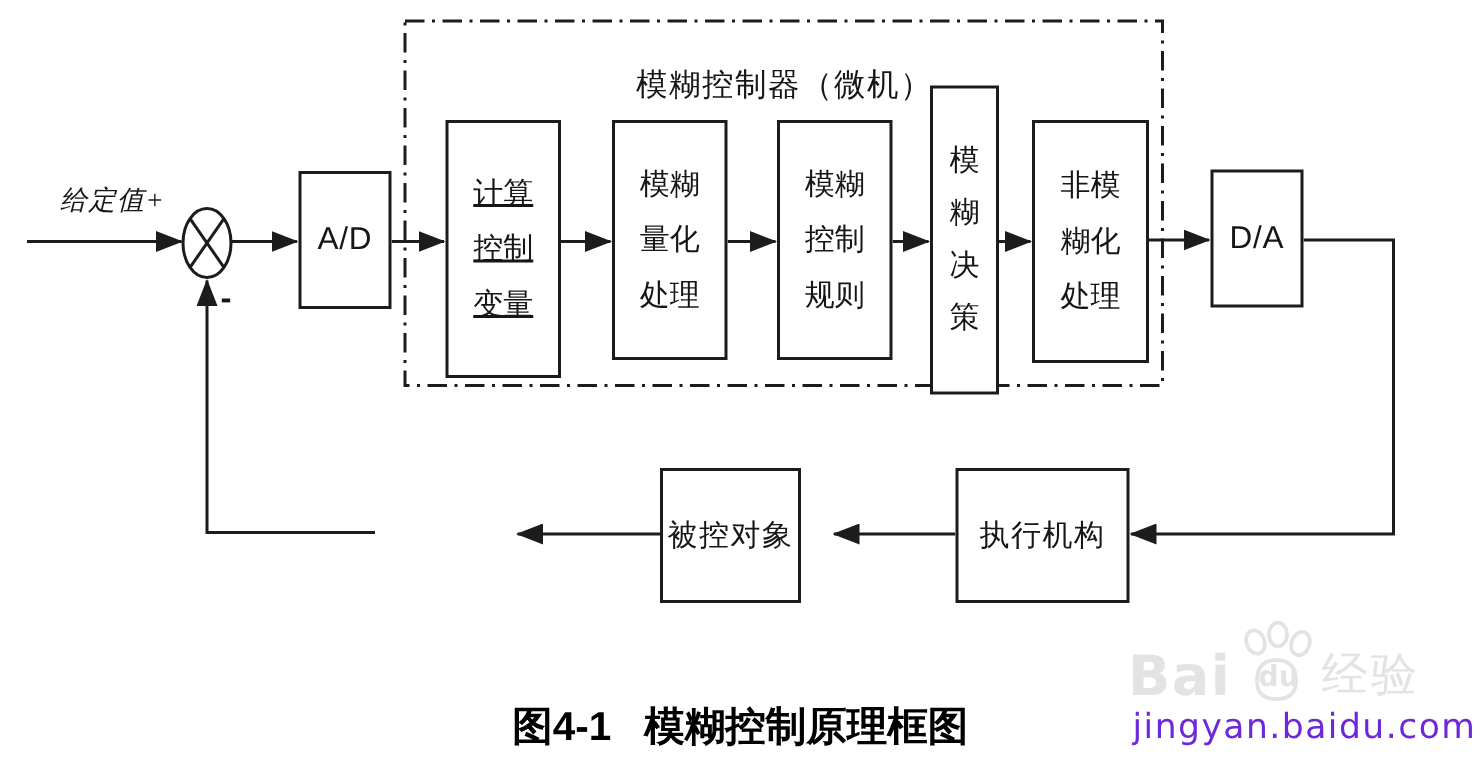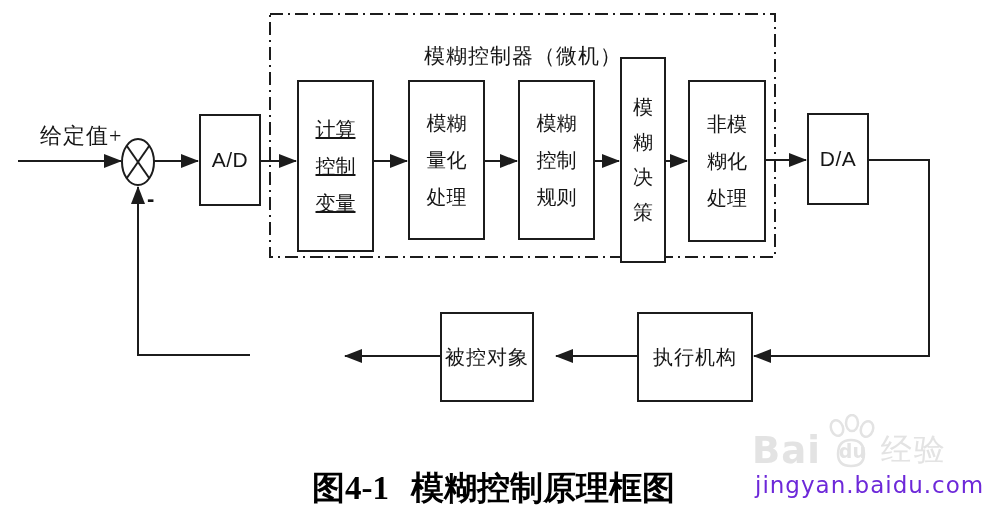--- a/index.html
+++ b/index.html
@@ -47,46 +47,47 @@
   .box.wide {
     line-height: 1.2;
     letter-spacing: 1px;
   }
   .floating-label {
     position: absolute;
     color: #161616;
   }
   #setpoint-label {
     left: 40px; top: 121px;
-    font-size: 22px;
-    letter-spacing: 1px;
+    font-size: 18px;
+    letter-spacing: 1px;
+    font-style: italic;
   }
   #minus-label {
     left: 147px; top: 186px;
     font-size: 22px;
     font-weight: bold;
     font-family: "Liberation Sans", sans-serif;
   }
   #controller-title {
     left: 270px; top: 22px;
     width: 506px;
     text-align: center;
     font-size: 21px;
     letter-spacing: 1px;
     margin-top: 20px;
   }
   #caption {
     position: absolute;
     left: 0; top: 466px;
     width: 100%;
     text-align: center;
-    font-size: 33px;
+    font-size: 27px;
     font-weight: bold;
     color: #000000;
-    font-family: Liberation Serif, serif;
+    font-family: Liberation Sans, sans-serif;
   }
   #caption .fig-no { margin-right: 22px; }
   
   #watermark {
     position: absolute;
     left: 752px; top: 414px;
     width: 195px; height: 92px;
     color: #e3e3e3;
     font-family: "DejaVu Sans", sans-serif;
   }

